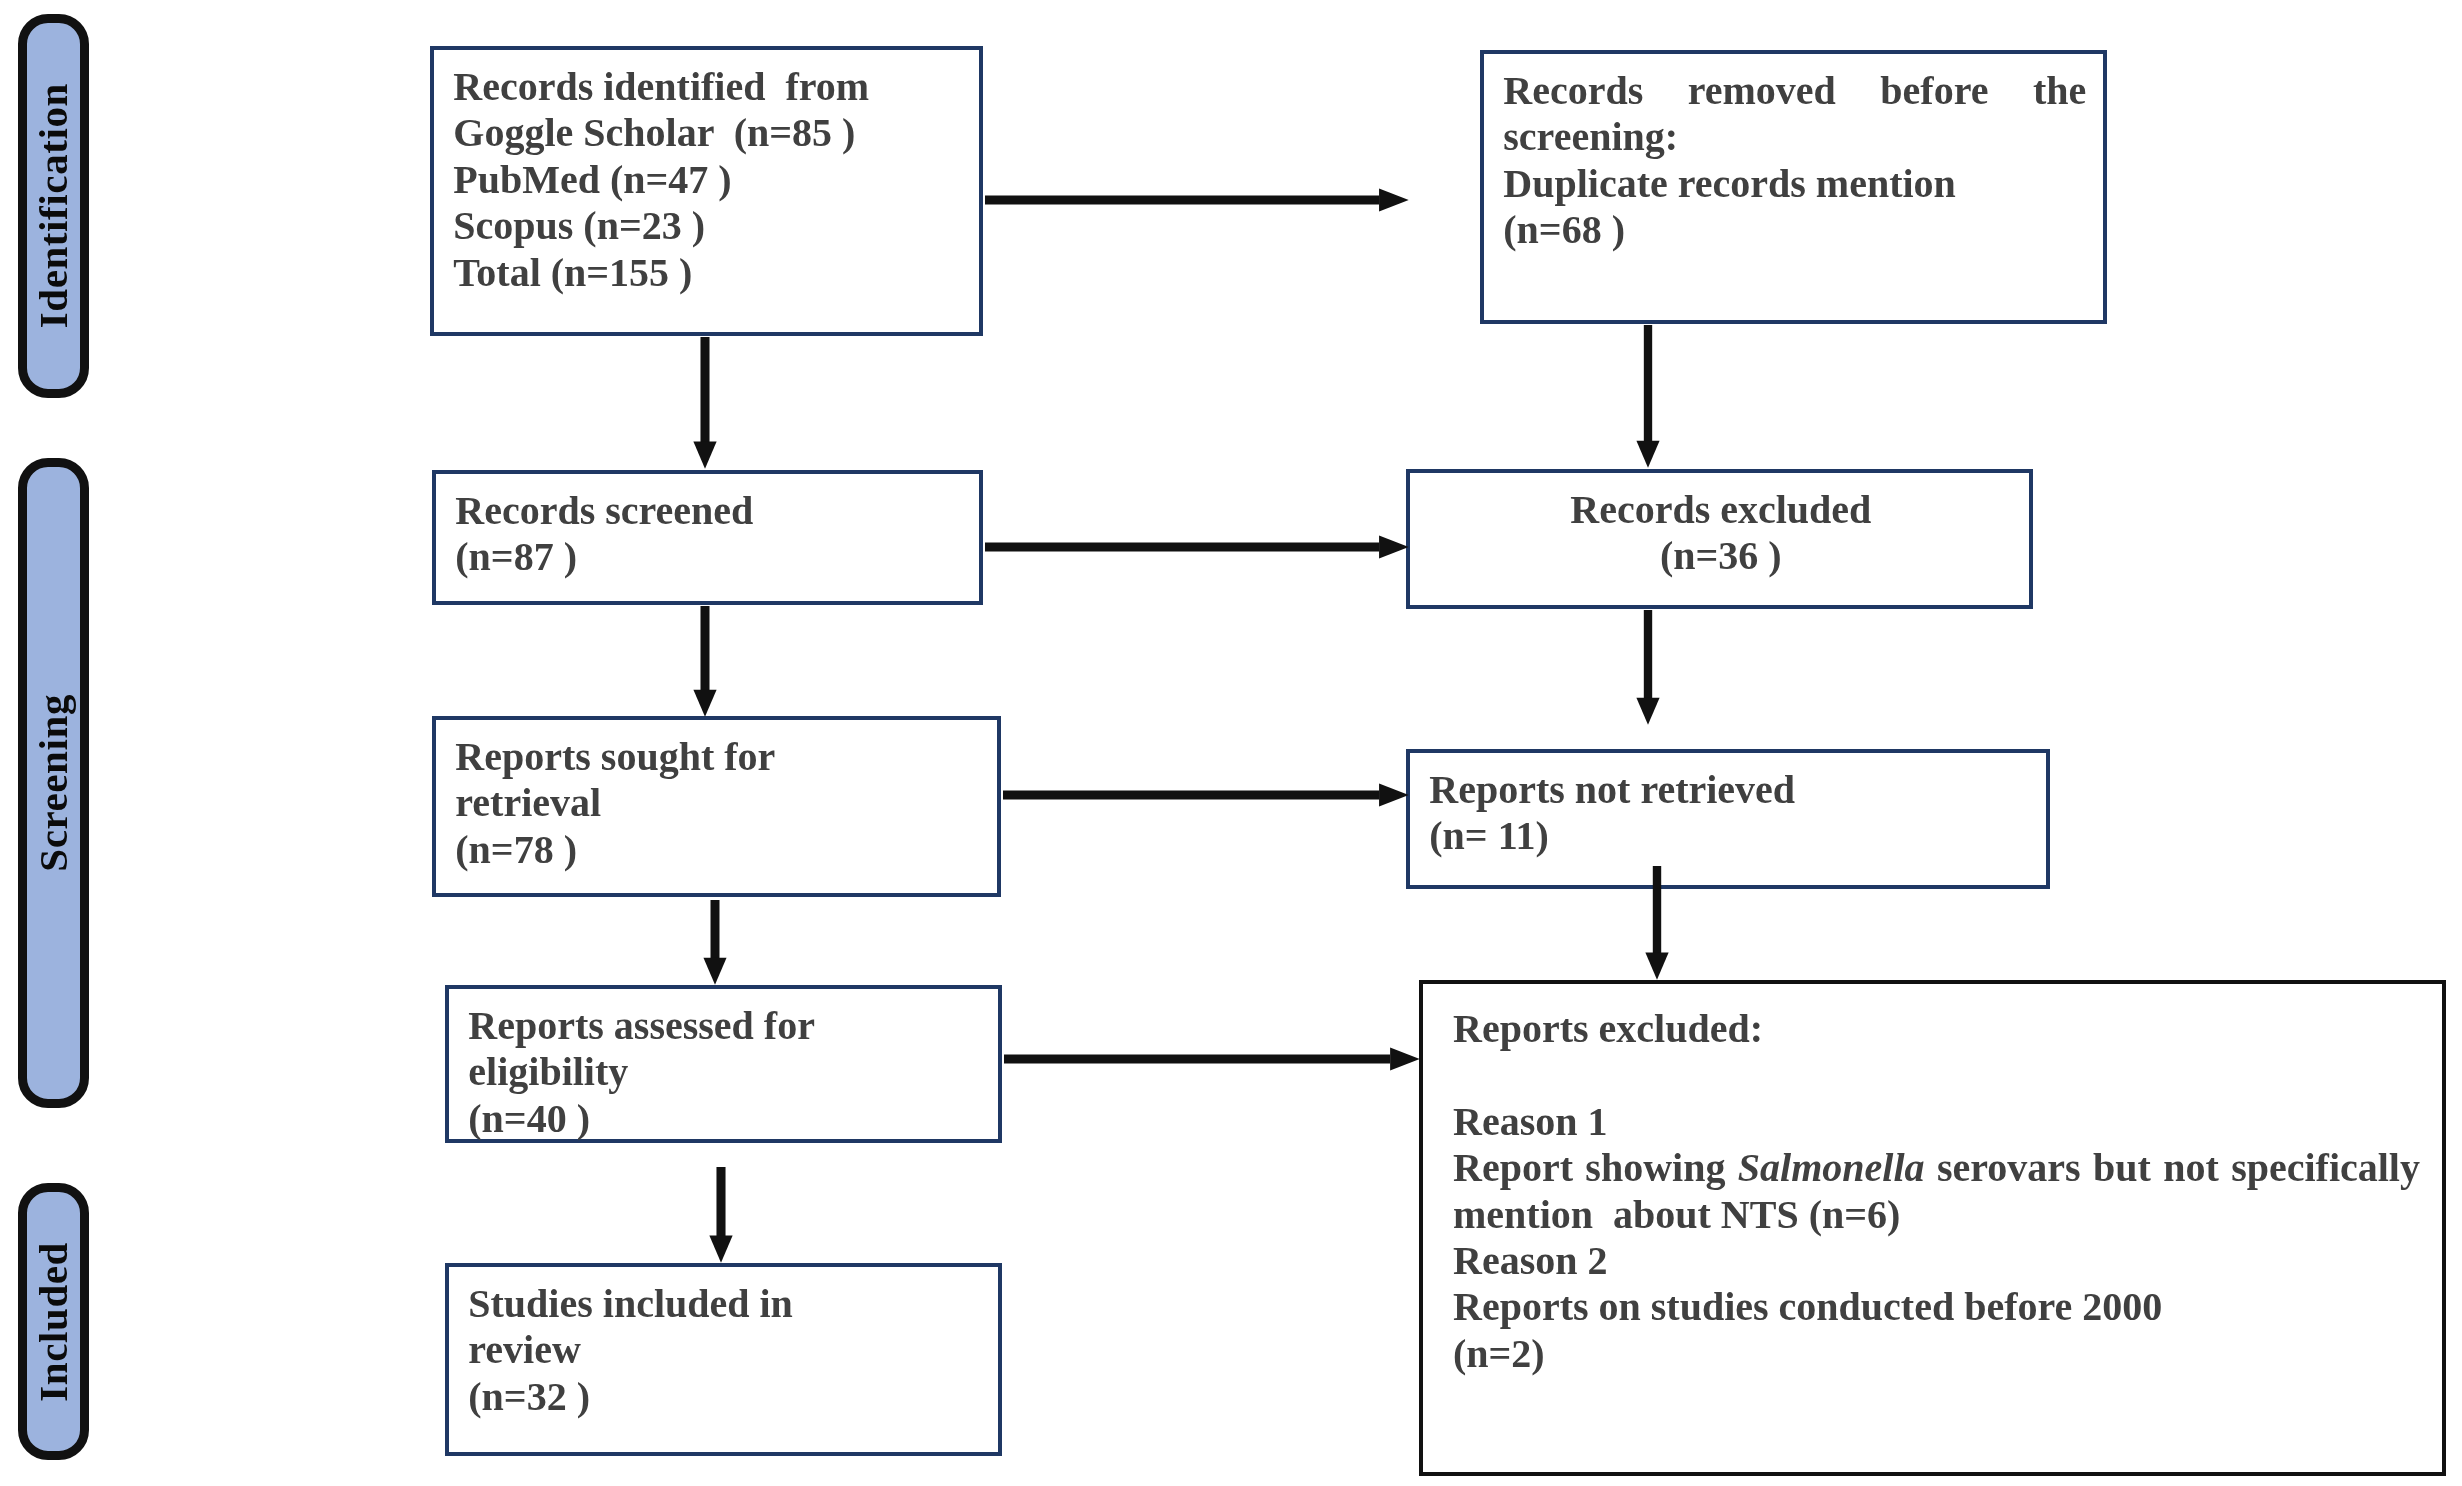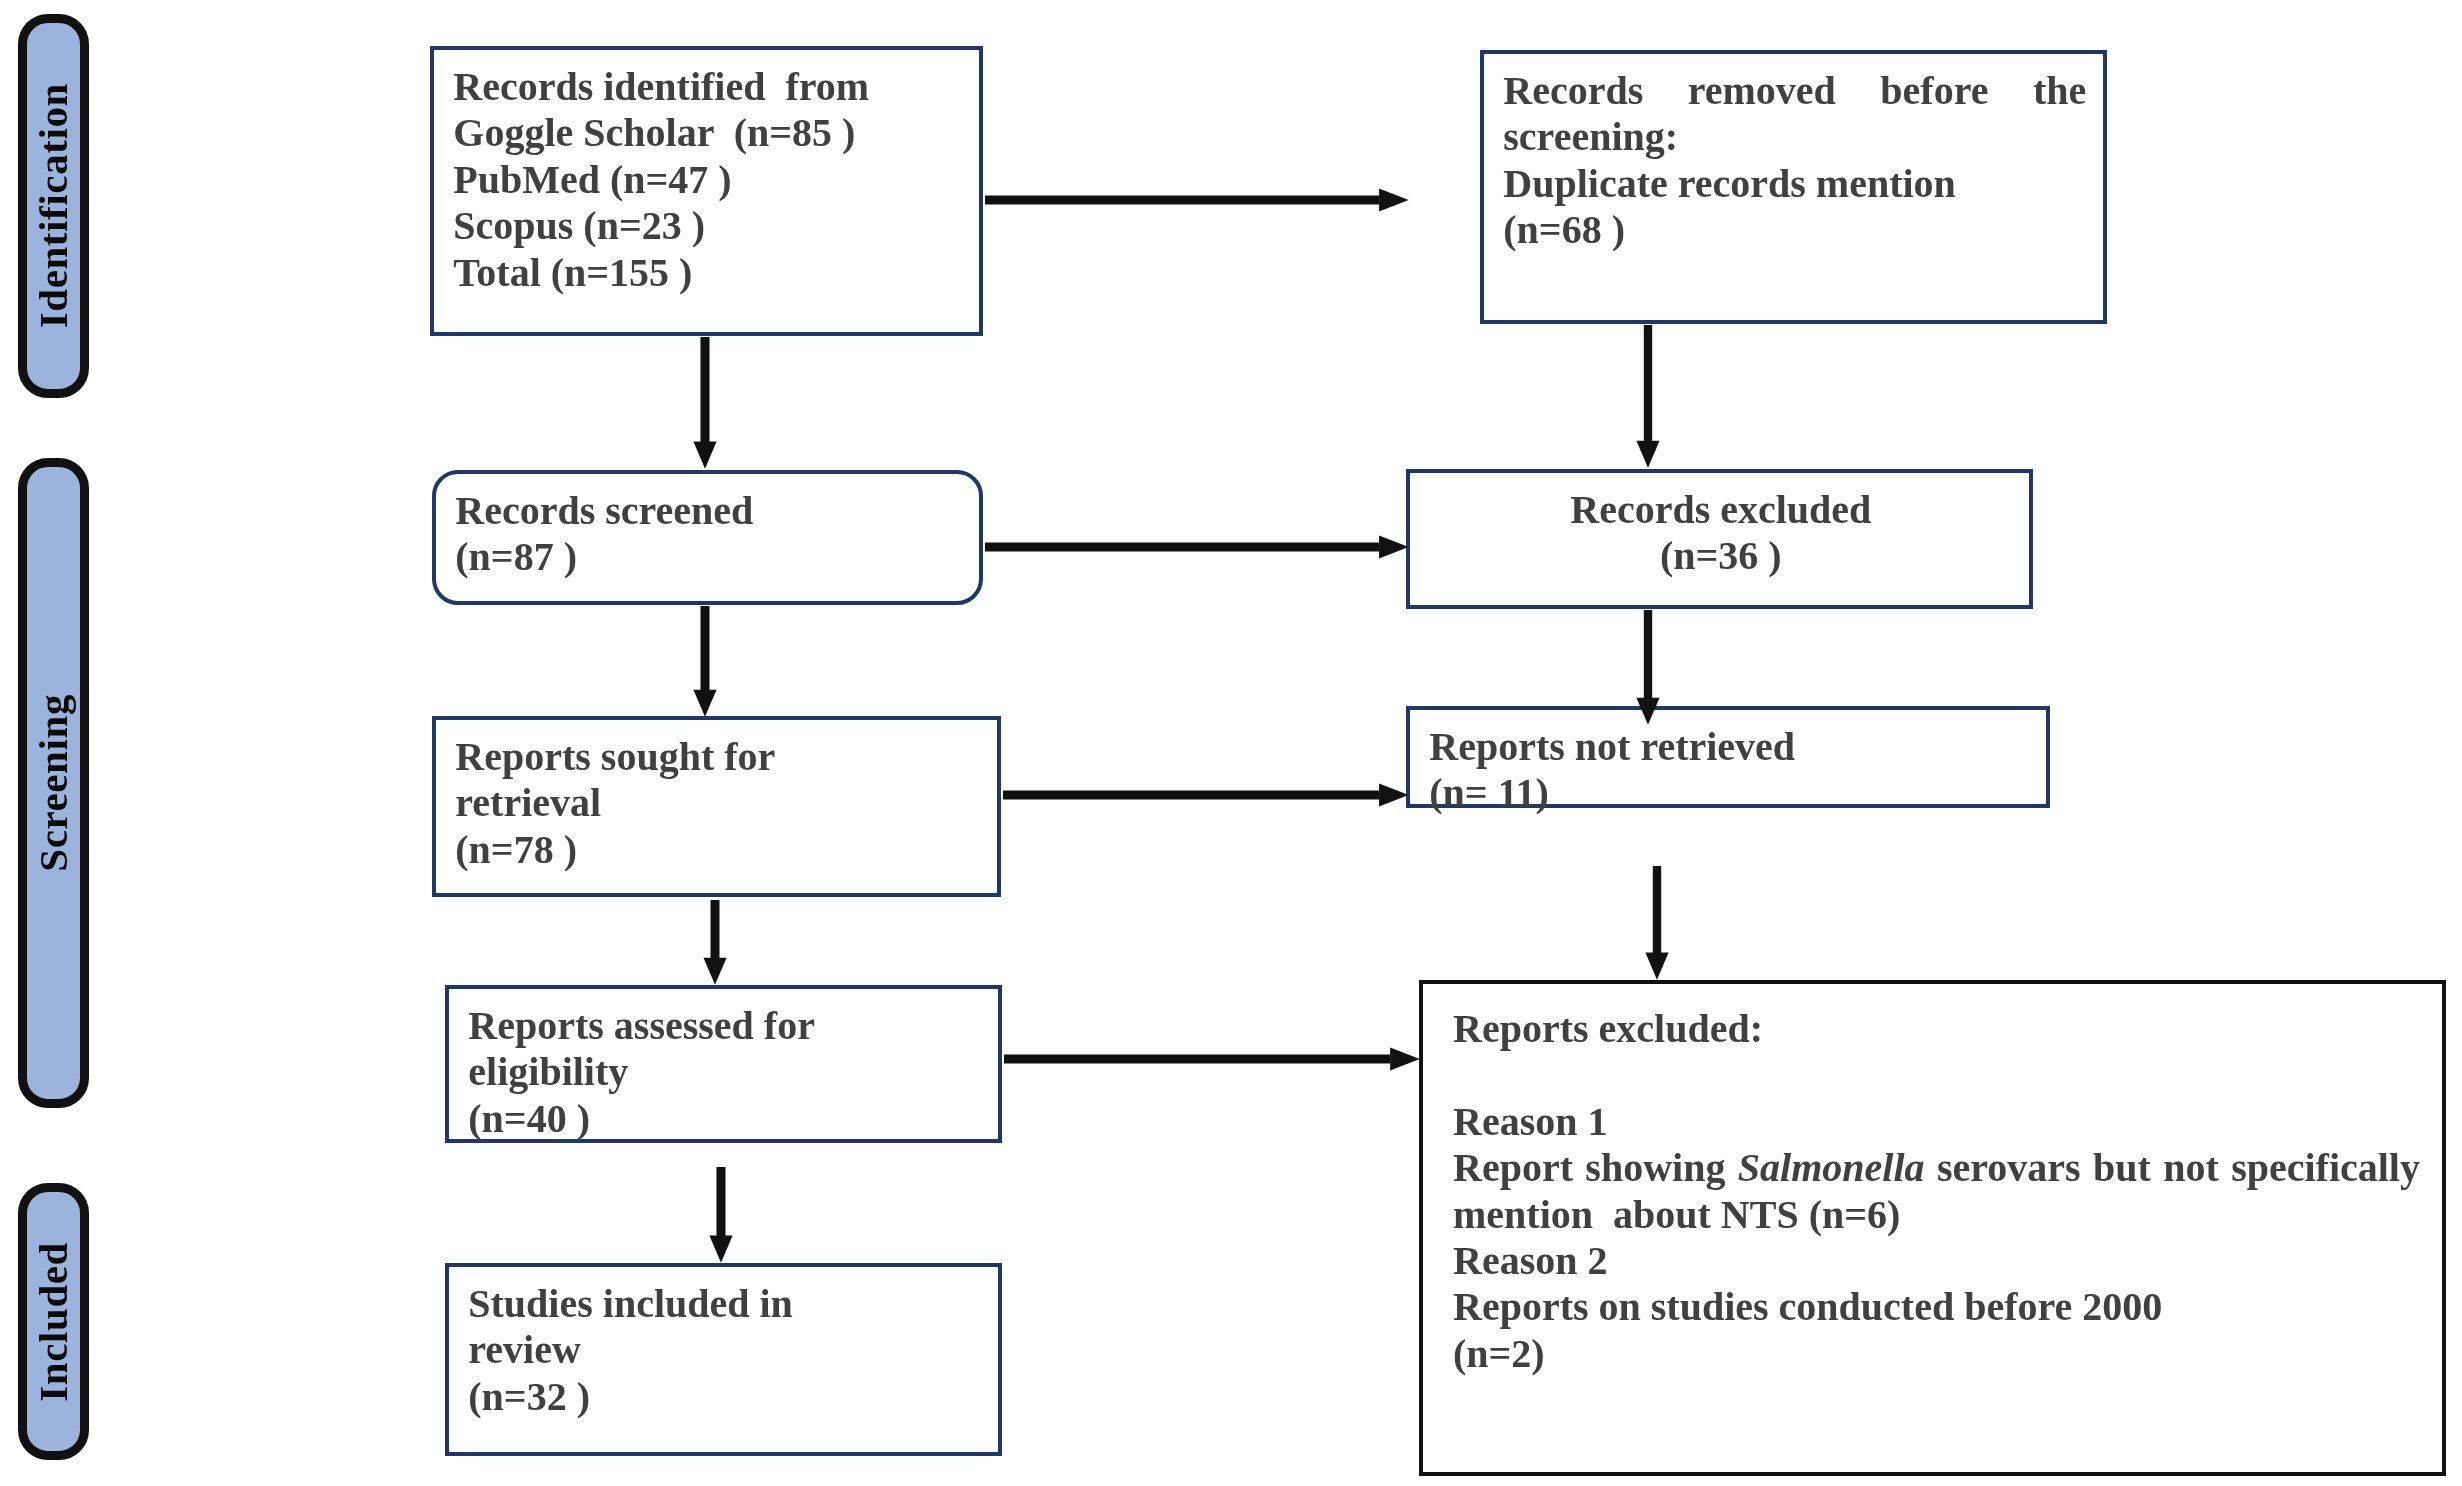--- a/index.html
+++ b/index.html
@@ -92,21 +92,21 @@
   </div>
 
   <div class="flow-box" style="left:430px; top:46px; width:553px; height:290px;">
     <p class="btext">Records identified  from
 Goggle Scholar  (n=85 )
 PubMed (n=47 )
 Scopus (n=23 )
 Total (n=155 )</p>
   </div>
 
-  <div class="flow-box" style="left:432px; top:470px; width:551px; height:135px;border-radius:26px;">
+  <div class="flow-box" style="left:432px; top:470px; width:551px; height:135px;">
     <p class="btext">Records screened
 (n=87 )</p>
   </div>
 
   <div class="flow-box" style="left:432px; top:716px; width:569px; height:181px;">
     <p class="btext">Reports sought for
 retrieval
 (n=78 )</p>
   </div>
 
@@ -126,21 +126,21 @@
     <p class="btext justify">Records removed before the screening:</p>
     <p class="btext">Duplicate records mention</p>
     <p class="btext">(n=68 )</p>
   </div>
 
   <div class="flow-box" style="left:1406px; top:469px; width:627px; height:140px;text-align:center;">
     <p class="btext">Records excluded
 (n=36 )</p>
   </div>
 
-  <div class="flow-box" style="left:1406px; top:706px; width:644px; height:102px;">
+  <div class="flow-box" style="left:1406px; top:749px; width:644px; height:140px;">
     <p class="btext">Reports not retrieved
 (n= 11)</p>
   </div>
 
   <div class="flow-box black-border" style="left:1419px; top:980px; width:1027px; height:496px; padding:22px 22px 13px 30px;">
     <p class="btext">Reports excluded:</p>
     <p class="btext">&nbsp;</p>
     <p class="btext">Reason 1</p>
     <p class="btext justify"><span>Report showing </span><span class="sci">Salmonella</span><span> serovars but not specifically mention  about NTS (n=6)</span></p>
     <p class="btext">Reason 2</p>

